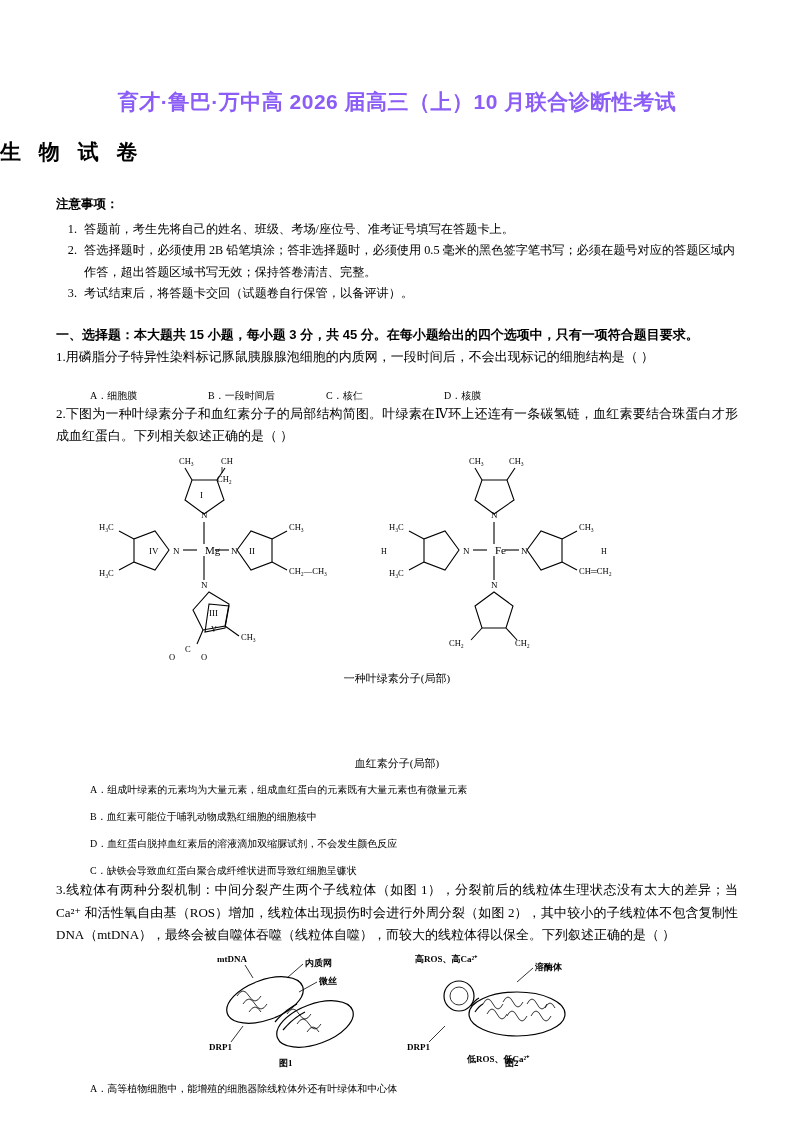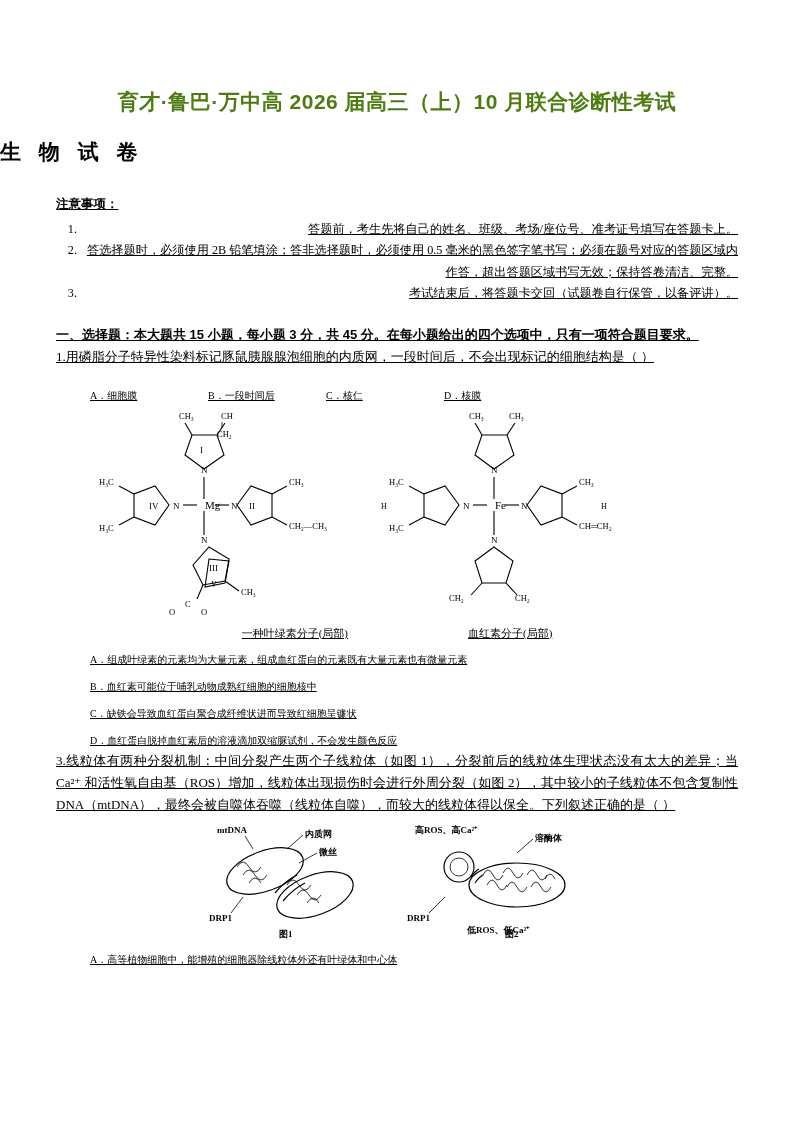--- a/index.html
+++ b/index.html
@@ -22,50 +22,48 @@
     padding: 0;
     box-sizing: border-box;
   }
   .title-main {
     text-align: center;
     font-family: "Liberation Sans", sans-serif;
     font-weight: bold;
     font-size: 21px;
     letter-spacing: 0.5px;
     margin-top: 88px;
-    color: #4d7c0f;
+    color: #8b5cf6;
   }
   .title-sub {
     text-align: left;
     font-family: "Liberation Sans", sans-serif;
     font-weight: bold;
     font-size: 21px;
     letter-spacing: 6px;
     margin-top: 22px;
   }
   .content {
     margin: 0 56px 0 56px;
-    text-decoration: underline;
   }
   .notice-head {
     font-family: "Liberation Sans", sans-serif;
     font-weight: bold;
     font-size: 12.5px;
     margin-top: 30px;
   }
   ol.notice-list {
     margin: 6px 0 0 0;
     padding-left: 24px;
     font-size: 12.2px;
     line-height: 1.75;
   }
   ol.notice-list li {
     margin-bottom: 0px;
     padding-left: 4px;
-    text-align: right;
   }
   .section-head {
     font-family: "Liberation Sans", sans-serif;
     font-size: 13px;
     font-weight: bold;
     margin-top: 20px;
     line-height: 1.7;
   }
   .q {
     font-size: 13px;
@@ -123,20 +121,23 @@
     <div class="q">
       <span>1.</span><span>用磷脂分子特异性染料标记豚鼠胰腺腺泡细胞的内质网，一段时间后，不会出现标记的细胞结构是（      ）</span>
     </div>
     <div class="opts-row">
       <div class="opt">A．细胞膜</div>
       <div class="opt">B．一段时间后</div>
       <div class="opt">C．核仁</div>
       <div class="opt">D．核膜</div>
     </div>
 
+    <div class="q">
+      <span>2.</span><span>下图为一种叶绿素分子和血红素分子的局部结构简图。叶绿素在Ⅳ环上还连有一条碳氢链，血红素要结合珠蛋白才形成血红蛋白。下列相关叙述正确的是（      ）</span>
+    </div>
 
     <div class="figure-block">
       <svg width="600" height="215" viewBox="0 0 600 215">
         <g stroke="#000" fill="none" stroke-width="1.1">
 
           <text x="108" y="100" font-size="11" stroke="none" fill="#000">Mg</text>
 
           <text x="104" y="64" font-size="9" stroke="none" fill="#000">N</text>
           <text x="76" y="100" font-size="9" stroke="none" fill="#000">N</text>
           <text x="134" y="100" font-size="9" stroke="none" fill="#000">N</text>
@@ -217,29 +218,29 @@
           <text x="2" y="122">H₃C</text>
           <text x="192" y="76">CH₃</text>
           <text x="192" y="120">CH═CH₂</text>
           <text x="128" y="192">CH₂</text>
           <text x="62" y="192">CH₂</text>
           <text x="-6" y="100" font-size="8">H</text>
           <text x="214" y="100" font-size="8">H</text>
         </g>
       </svg>
     </div>
-    <div style="display:flex;justify-content:center;gap:120px;margin-top:0px;">
+    <div style="display:flex;justify-content:center;gap:68px;margin-top:0px;flex-direction:column;">
       <div class="fig-caption">一种叶绿素分子(局部)</div>
       <div class="fig-caption">血红素分子(局部)</div>
     </div>
 
     <div class="opt-line">A．组成叶绿素的元素均为大量元素，组成血红蛋白的元素既有大量元素也有微量元素</div>
     <div class="opt-line">B．血红素可能位于哺乳动物成熟红细胞的细胞核中</div>
+    <div class="opt-line">D．血红蛋白脱掉血红素后的溶液滴加双缩脲试剂，不会发生颜色反应</div>
     <div class="opt-line">C．缺铁会导致血红蛋白聚合成纤维状进而导致红细胞呈镰状</div>
-    <div class="opt-line">D．血红蛋白脱掉血红素后的溶液滴加双缩脲试剂，不会发生颜色反应</div>
 
     <div class="q">
       <span>3.</span><span>线粒体有两种分裂机制：中间分裂产生两个子线粒体（如图 1），分裂前后的线粒体生理状态没有太大的差异；当 Ca²⁺ 和活性氧自由基（ROS）增加，线粒体出现损伤时会进行外周分裂（如图 2），其中较小的子线粒体不包含复制性 DNA（mtDNA），最终会被自噬体吞噬（线粒体自噬），而较大的线粒体得以保全。下列叙述正确的是（      ）</span>
     </div>
 
     <div class="figure-block">
       <svg width="420" height="118" viewBox="0 0 420 118">
 
         <g stroke="#000" fill="#fff" stroke-width="1.2">
           <ellipse cx="78" cy="48" rx="40" ry="20" transform="rotate(-20 78 48)"></ellipse>

